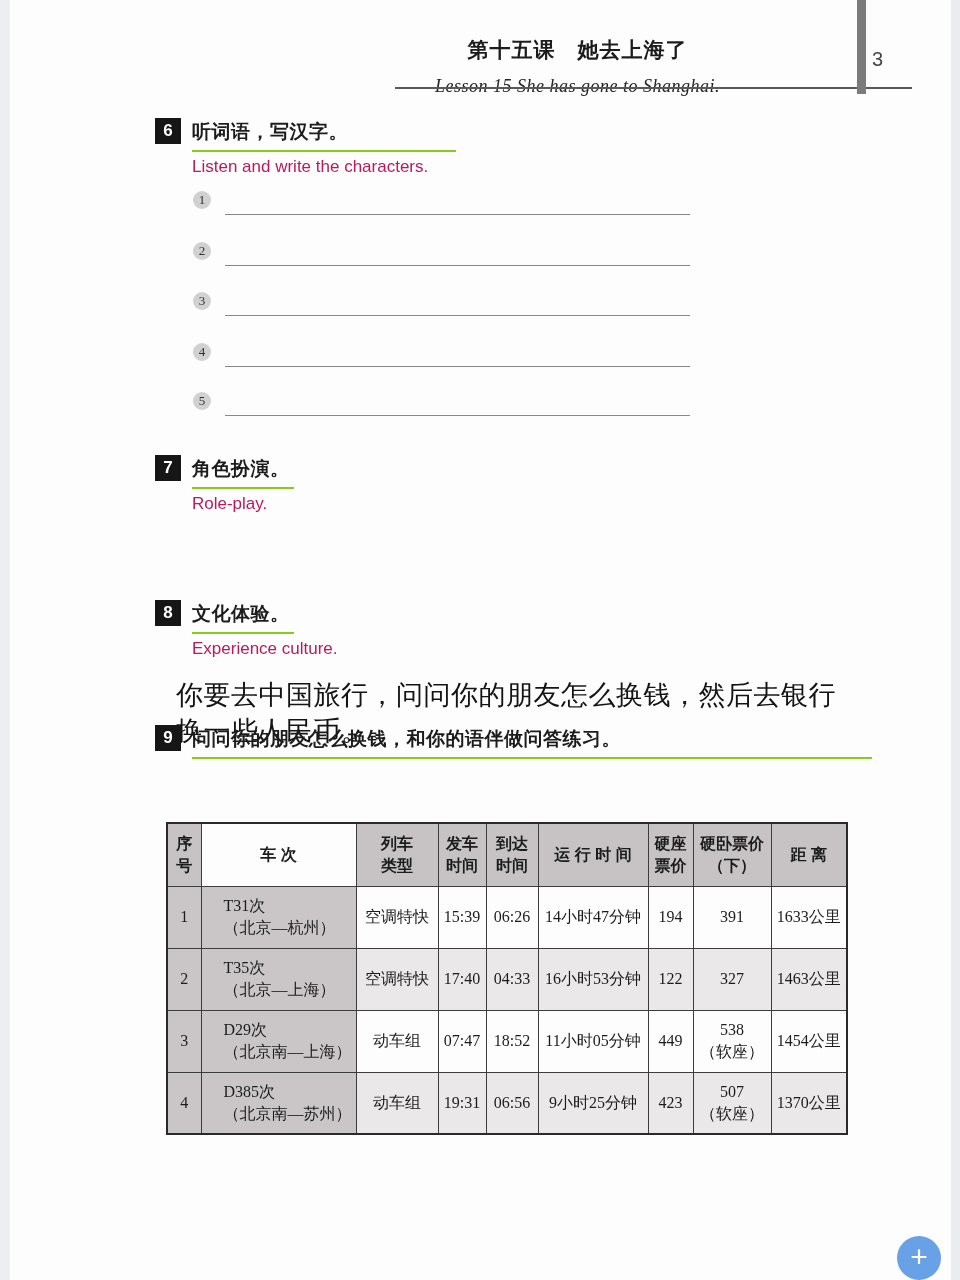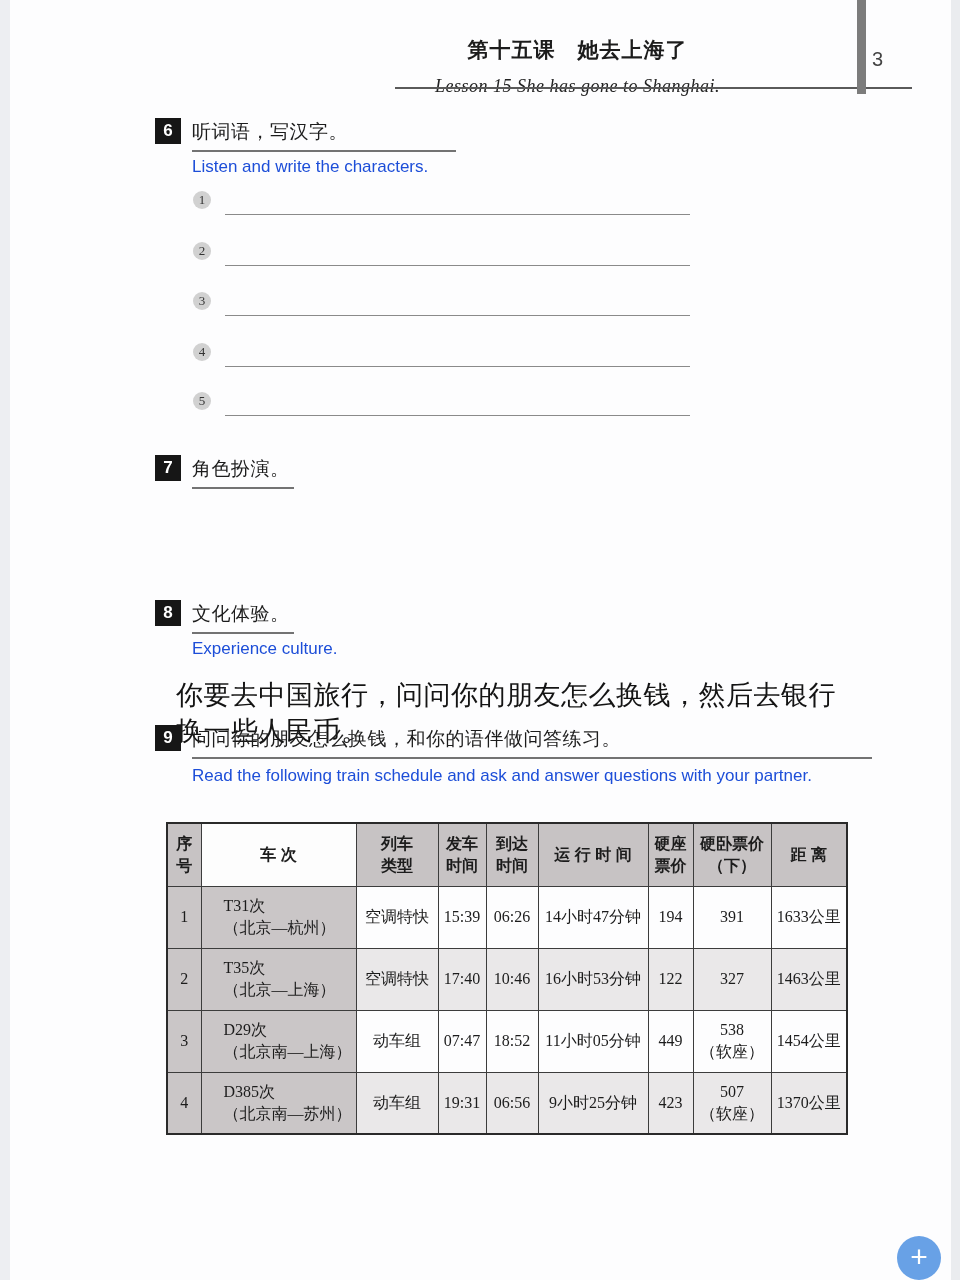--- a/index.html
+++ b/index.html
@@ -16,23 +16,23 @@
   .header-title-en{margin-top:12px;font-size:18px;font-style:italic;font-family:"Liberation Serif",serif;letter-spacing:0.5px;color:#222;}
   .header-rule{position:absolute;top:87px;left:395px;width:517px;height:2px;background:#5a5a5a;}
   .header-vbar{position:absolute;top:0;left:857px;width:9px;height:94px;background:#7c7c7c;}
   .page-number{position:absolute;top:48px;left:872px;font-size:20px;color:#444;}
 
   
   .exercise{position:absolute;left:155px;width:720px;}
   .ex-head{display:flex;align-items:flex-start;}
   .badge{width:26px;height:26px;background:#161616;color:#fff;font-size:17px;font-weight:bold;
          text-align:center;line-height:26px;flex:0 0 26px;}
-  .ex-title{margin-left:11px;font-size:19px;font-weight:normal;letter-spacing:0.5px;
-            border-bottom:2px solid #737373;padding:1px 4px 5px 0;display:inline-block;}
-  .ex-sub{margin-left:37px;margin-top:5px;font-size:17px;color:#1d4ed8;}
+  .ex-title{margin-left:11px;font-size:19px;font-weight:bold;letter-spacing:0.5px;
+            border-bottom:2px solid #84cc16;padding:1px 4px 5px 0;display:inline-block;}
+  .ex-sub{margin-left:37px;margin-top:5px;font-size:17px;color:#be185d;}
 
   
   .blank-row{position:absolute;left:38px;height:20px;width:470px;}
   .blank-circle{position:absolute;left:0;top:0;width:18px;height:18px;border-radius:50%;
                 background:#d1d1d1;color:#333;font-family:"Liberation Serif",serif;
                 font-size:13px;text-align:center;line-height:18px;}
   .blank-line{position:absolute;left:32px;bottom:-4px;width:465px;border-bottom:1.5px solid #8a8a8a;}
 
   
   .ex-body-en{margin:17px 0 0 37px;width:660px;font-family:"Liberation Serif",serif;
@@ -102,37 +102,37 @@
       <span class="blank-circle">5</span>
       <div class="blank-line"></div>
     </div>
   </div>
 
   <div class="exercise" style="top:455px;">
     <div class="ex-head">
       <div class="badge">7</div>
       <div class="ex-title" style="min-width:85px;">角色扮演。</div>
     </div>
+    <div class="ex-sub">Role-play.</div>
   </div>
 
   <div class="exercise" style="top:600px;">
     <div class="ex-head">
       <div class="badge">8</div>
       <div class="ex-title" style="min-width:85px;">文化体验。</div>
     </div>
     <div class="ex-sub">Experience culture.</div>
     <div class="ex-body-zh">你要去中国旅行，问问你的朋友怎么换钱，然后去银行换一些人民币。</div>
   </div>
 
   <div class="exercise" style="top:725px;">
     <div class="ex-head">
       <div class="badge">9</div>
       <div class="ex-title" style="min-width:676px;">问问你的朋友怎么换钱，和你的语伴做问答练习。</div>
     </div>
-    <div class="ex-sub" style="width:660px;line-height:23px;">Read the following train schedule and ask and answer questions with your partner.</div>
   </div>
 
   <table class="sched">
     <colgroup>
       <col style="width:34px">
         <col style="width:155px">
         <col style="width:82px">
       <col style="width:48px">
         <col style="width:52px">
         <col style="width:110px">
@@ -169,21 +169,21 @@
       <td>194</td>
       <td>391</td>
       <td>1633公里</td>
     </tr>
     <tr class="band">
       <td class="col-idx">2</td>
       <td class="col-train">T35次
 （北京—上海）</td>
       <td>空调特快</td>
       <td>17:40</td>
-      <td>10:46</td>
+      <td>04:33</td>
       <td>16小时53分钟</td>
       <td>122</td>
       <td>327</td>
       <td>1463公里</td>
     </tr>
     <tr>
       <td class="col-idx">3</td>
       <td class="col-train">D29次
 （北京南—上海）</td>
       <td>动车组</td>

